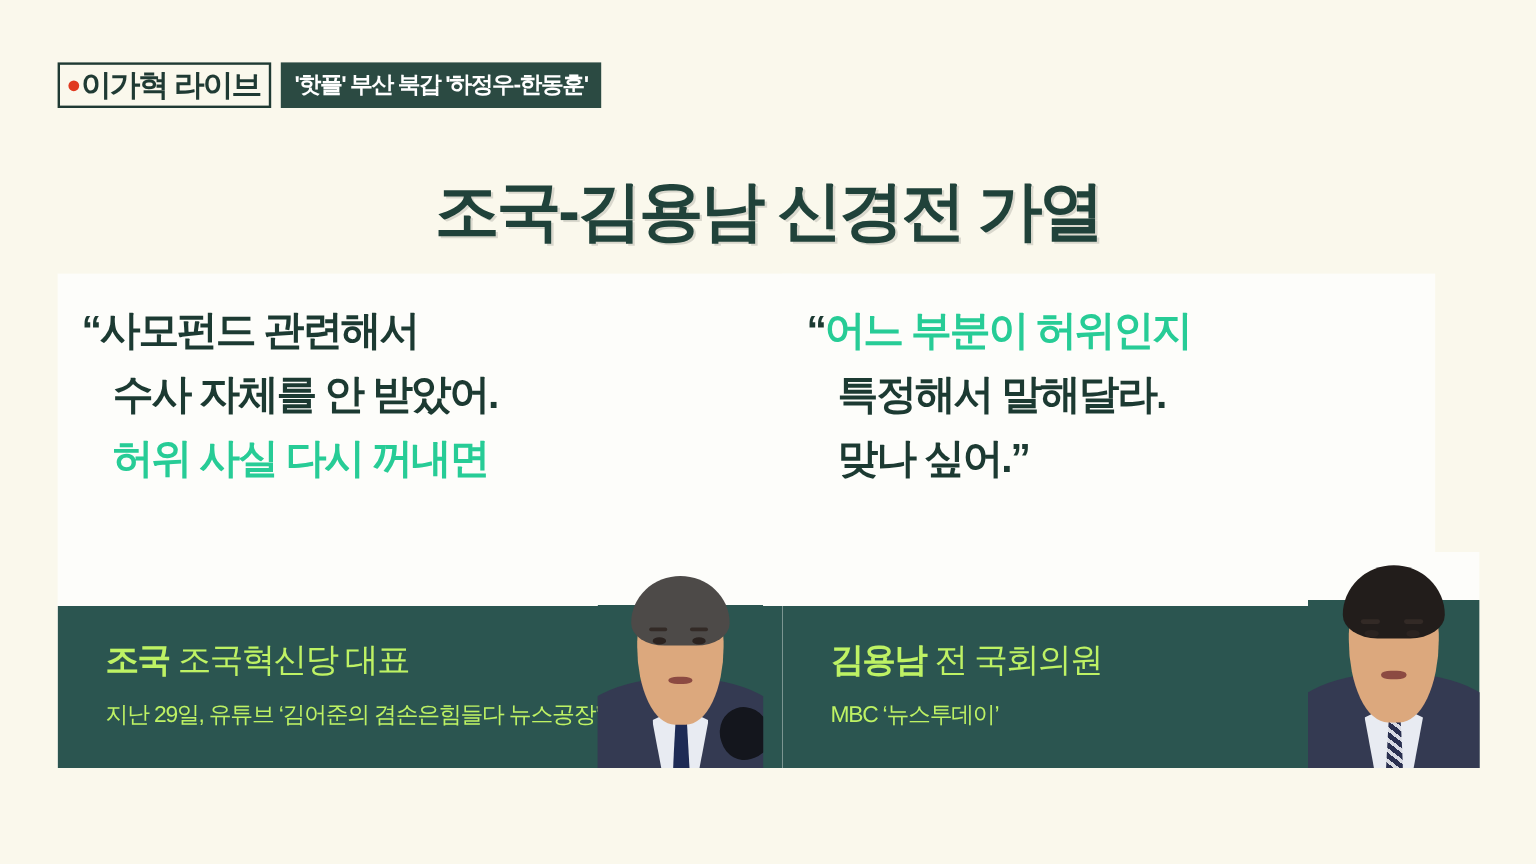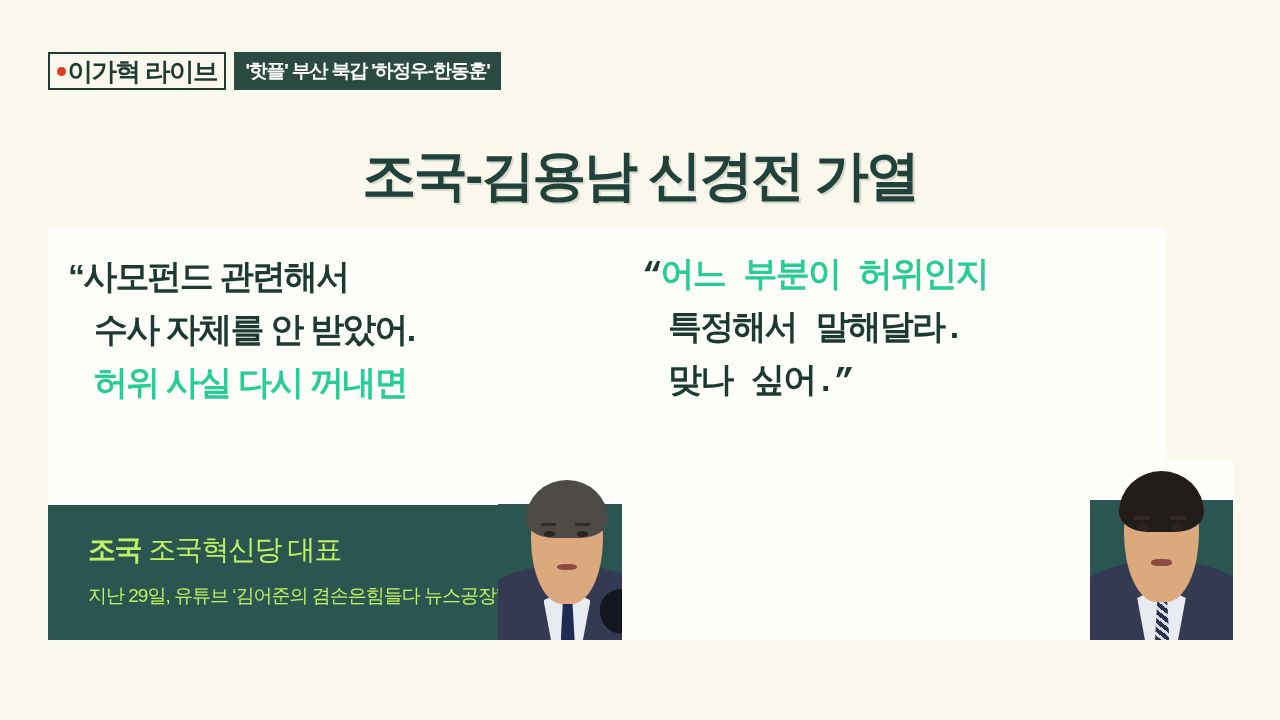--- a/index.html
+++ b/index.html
@@ -49,21 +49,21 @@
   }
 
   
   .panel {
     position:absolute;
     top:228px; height:412px;
     background:#fdfdfa;
     overflow:hidden;
   }
   #panel-left  { left:48px;  width:620px; }
-  #panel-right { left:622px; width:544px;font-family:Liberation Mono, monospace; }
+  #panel-right { left:652px; width:544px; }
 
   .quote-area {
     position:absolute; left:0; top:0; right:0;
     padding:22px 20px 0 20px;
     height:277px;
   }
   .quote-line {
     font-size:34px; font-weight:bold;
     letter-spacing:-1.8px;
     line-height:53px;
@@ -173,20 +173,26 @@
   <div class="p-mouth"></div>
   <div class="p-mic"></div>
 </div>
 
 <div class="panel" id="panel-right">
   <div class="quote-area">
     <div class="quote-line accent"><span class="qm">“</span><span>어느 부분이 허위인지</span></div>
     <div class="quote-line" style="padding-left:26px"><span>특정해서 말해달라.</span></div>
     <div class="quote-line" style="padding-left:26px"><span>맞나 싶어.</span><span class="qm">”</span></div>
   </div>
+  <div class="attrib">
+    <div class="attrib-row1">
+      <span class="who">김용남</span><span class="role">전 국회의원</span>
+    </div>
+    <div class="attrib-row2">MBC ‘뉴스투데이’</div>
+  </div>
 </div>
 
 <div class="portrait" id="portrait-right">
   <div class="p-bg"></div>
   <div class="p-suit"></div>
   <div class="p-shirt"></div>
   <div class="p-tie"></div>
   <div class="p-neck"></div>
   <div class="p-face"></div>
   <div class="p-hair"></div>

